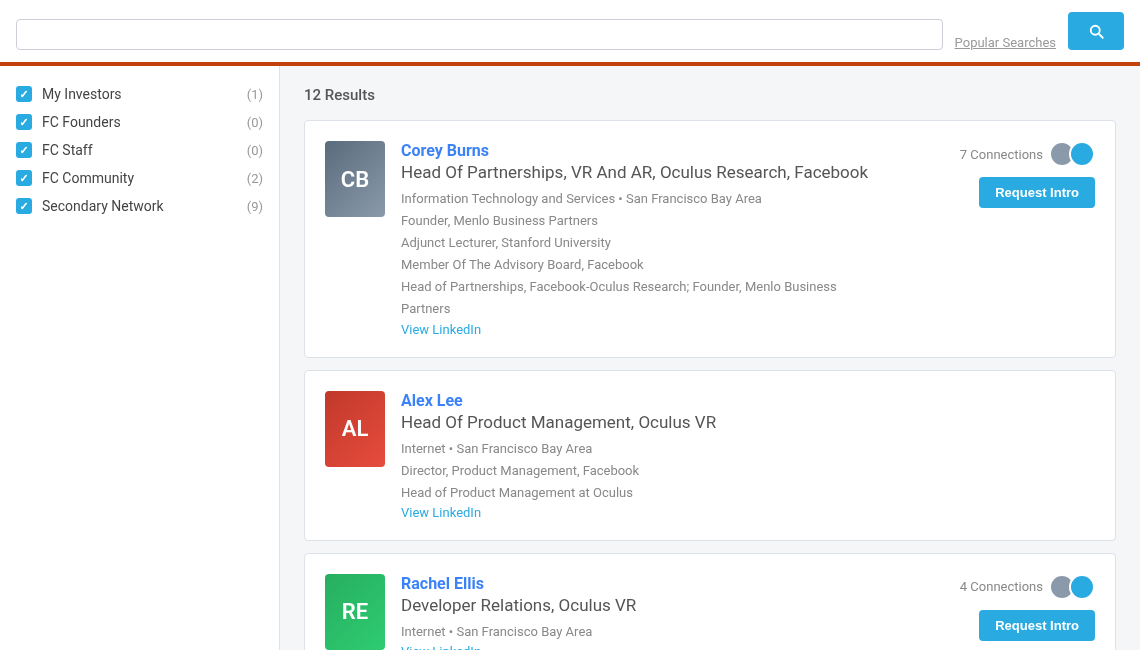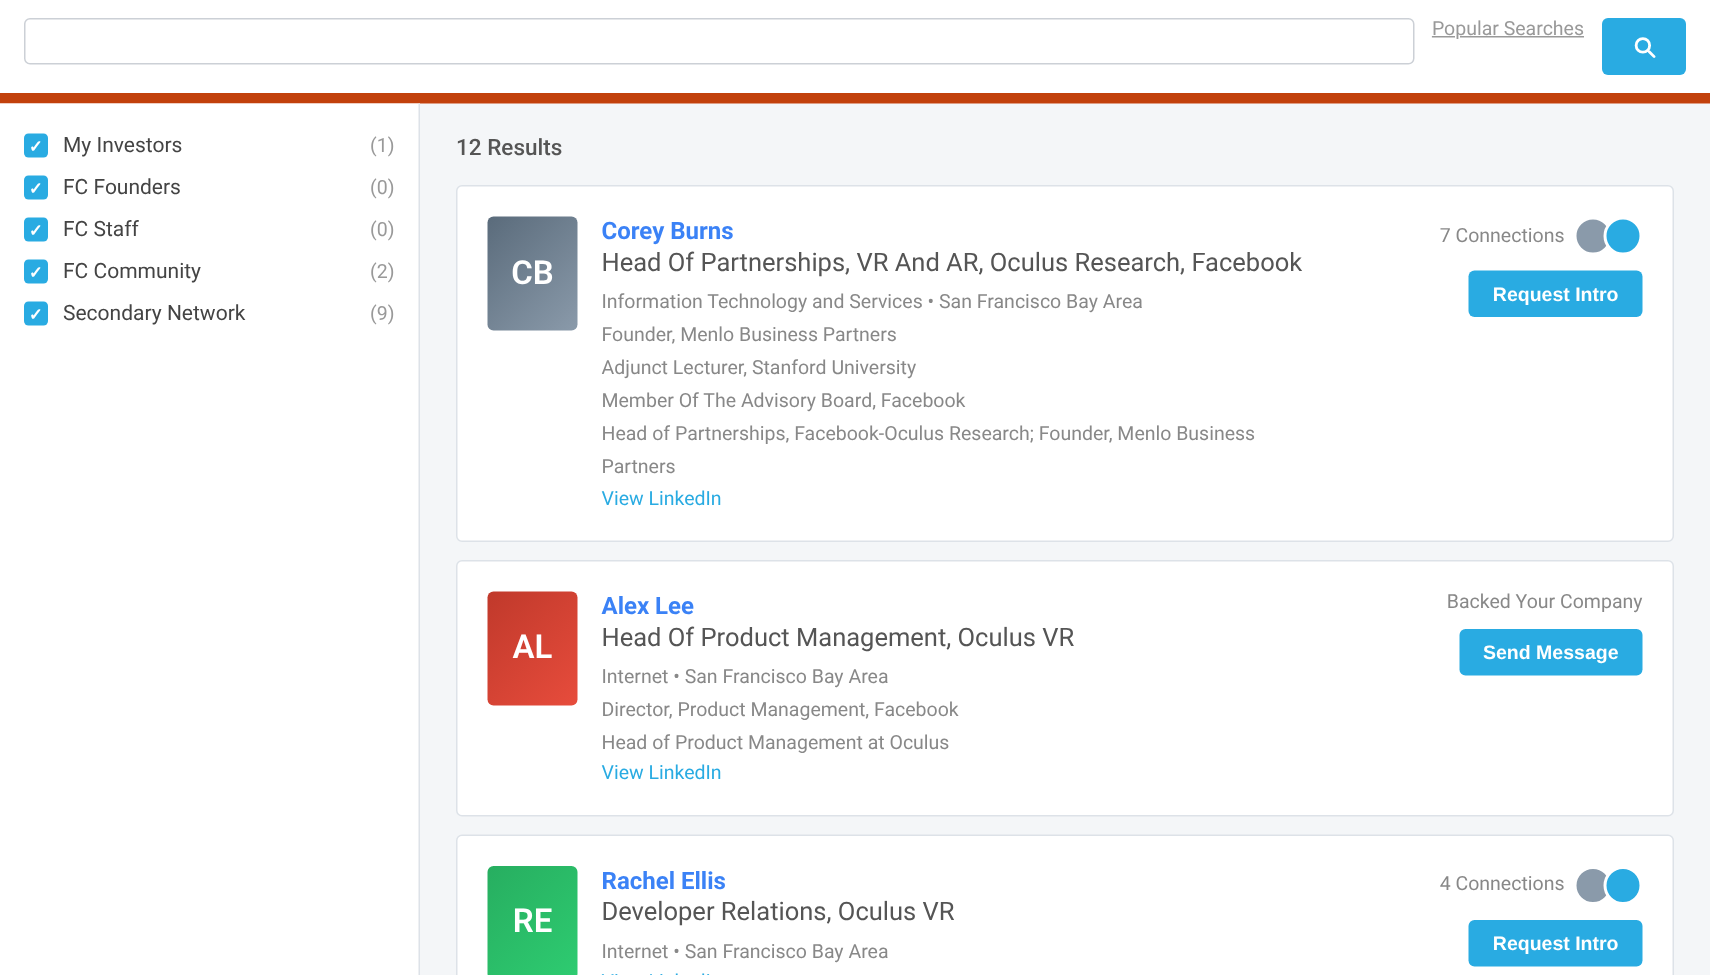--- a/index.html
+++ b/index.html
@@ -1,23 +1,23 @@
 <!DOCTYPE html>
 <html><head>
   <meta charset="utf-8">
   <style>
     * { box-sizing: border-box; margin: 0; padding: 0; }
     body { font-family: -apple-system, BlinkMacSystemFont, 'Segoe UI', Roboto, sans-serif; background: #f4f6f8; color: #333; font-size: 14px; }
 
     
     .search-bar {
       display: flex;
-      align-items: flex-start;
+      align-items: flex-end;
       background: #fff;
-      border-bottom: 7px solid #c2410c;
+      border-bottom: 4px solid #c2410c;
       padding: 12px 16px;
       gap: 12px;
     }
     .search-input-wrap {
       flex: 1;
       display: flex;
       align-items: center;
       border: 1px solid #ccd0d6;
       border-radius: 4px;
       background: #fff;
@@ -328,24 +328,20 @@
           <div class="result-body">
     <div class="result-name">Alex Lee</div>
     <div class="result-title">Head Of Product Management, Oculus VR</div>
     <div class="result-meta">
               <div>Internet • San Francisco Bay Area</div>
               <div>Director, Product Management, Facebook</div>
               <div>Head of Product Management at Oculus</div>
             </div>
     <a class="result-linkedin">View LinkedIn</a>
   </div>
-          <div class="result-actions">
-    <div class="backed-label">Backed Your Company</div>
-    <button class="btn-message">Send Message</button>
-  </div>
         </div>
         <div class="result-card">
           <div class="result-avatar avatar-rachel">
             <span class="avatar-initials">RE</span>
           </div>
           <div class="result-body">
     <div class="result-name">Rachel Ellis</div>
     <div class="result-title">Developer Relations, Oculus VR</div>
     <div class="result-meta">
               <div>Internet • San Francisco Bay Area</div>

